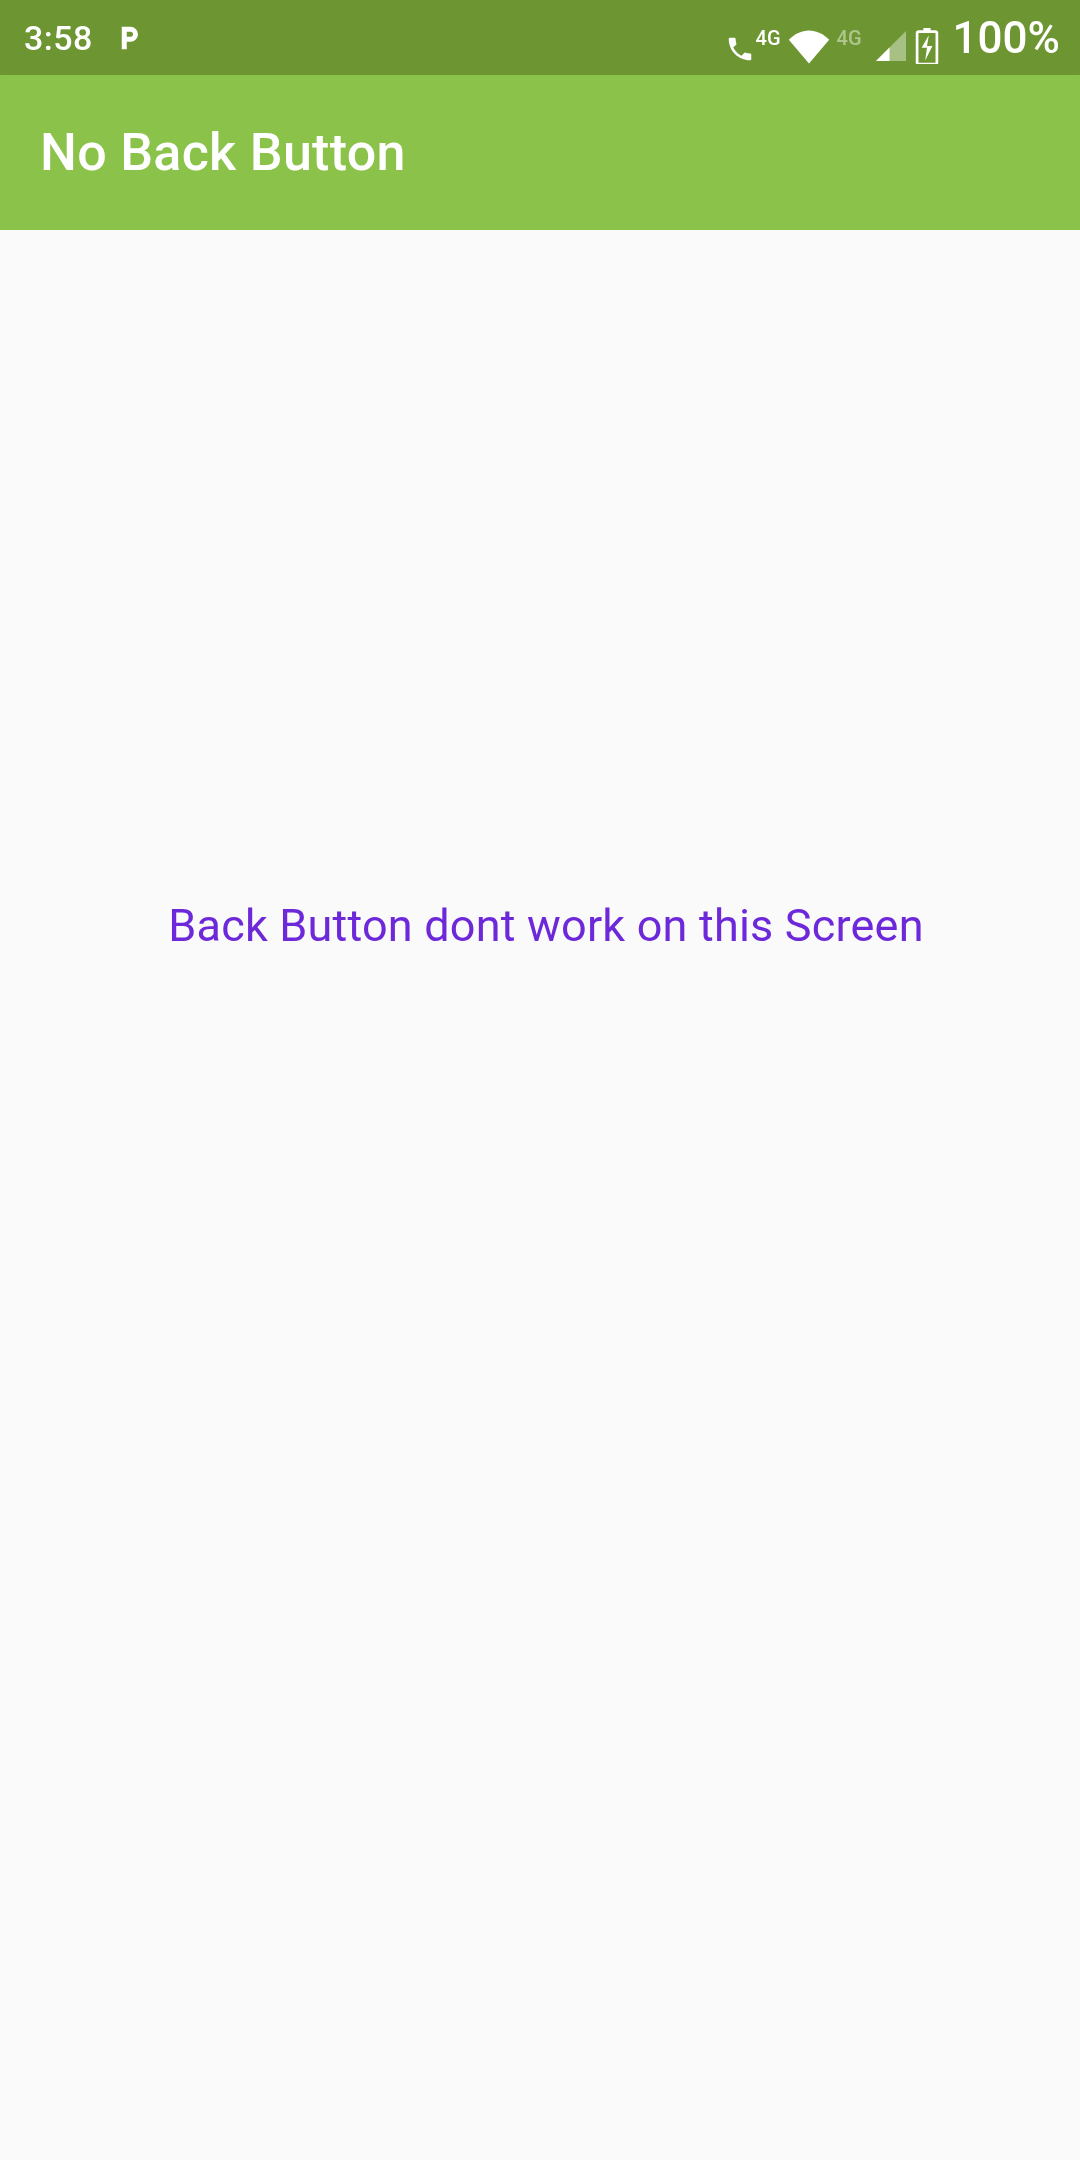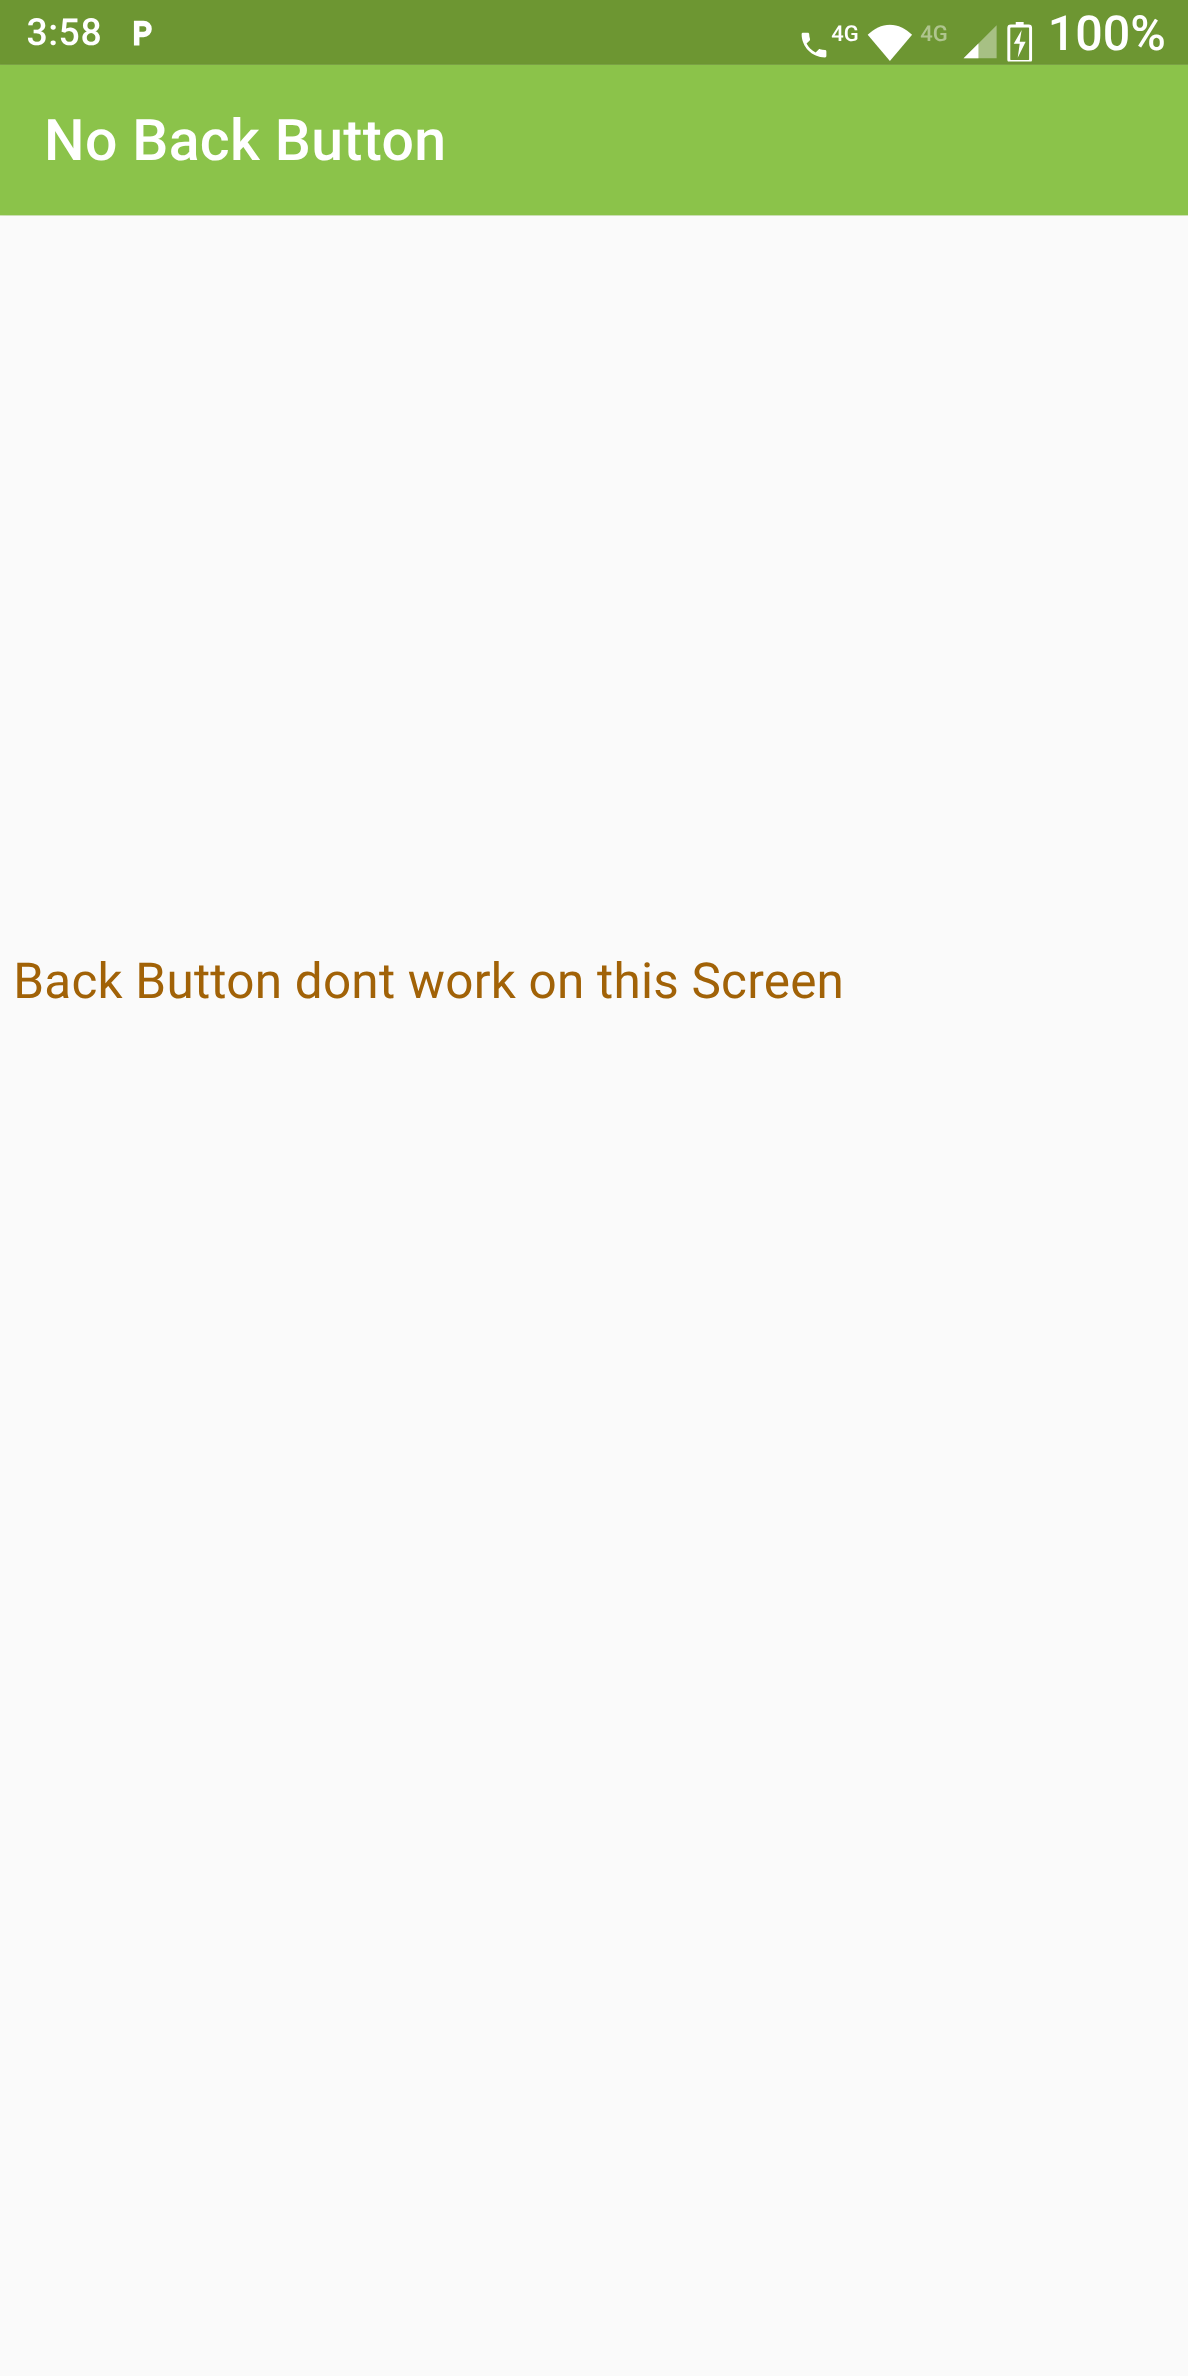--- a/index.html
+++ b/index.html
@@ -9,21 +9,21 @@
     }
     body {
       width: 1080px;
       height: 2160px;
       font-family: Roboto, -apple-system, BlinkMacSystemFont, "Segoe UI", Arial, sans-serif;
       background: #fafafa;
       overflow: hidden;
       position: relative;
     }
     .status-bar {
-      height: 59px;
+      height: 75px;
       background: #6d9632;
       display: flex;
       align-items: center;
       justify-content: space-between;
       padding: 0 20px 0 24px;
       color: #ffffff;
     }
     .status-left {
       display: flex;
       align-items: center;
@@ -76,21 +76,21 @@
       width: 24px;
       height: 36px;
       position: relative;
     }
     .battery-pct {
       font-size: 44px;
       font-weight: 500;
       margin-left: 8px;
     }
     .app-bar {
-      height: 137px;
+      height: 155px;
       background: #8bc34a;
       display: flex;
       align-items: center;
       padding-left: 40px;
       box-shadow: 0 4px 6px rgba(0,0,0,0.12);
     }
     .app-title {
       color: #ffffff;
       font-size: 52px;
       font-weight: 500;
@@ -100,22 +100,23 @@
       width: 100%;
       height: calc(2160px - 59px - 137px);
       background: #fafafa;
       position: relative;
     }
     .content-text {
       position: absolute;
       top: 669px;
       left: 12px;
       right: 0;
+      text-align: center;
       font-size: 45px;
-      color: #a16207;
+      color: #6d28d9;
       font-weight: 400;
       letter-spacing: 0.2px;
     }
   </style>
 </head>
 <body>
 
 <div class="status-bar">
   <div class="status-left">
     <span class="status-time">3:58</span>

